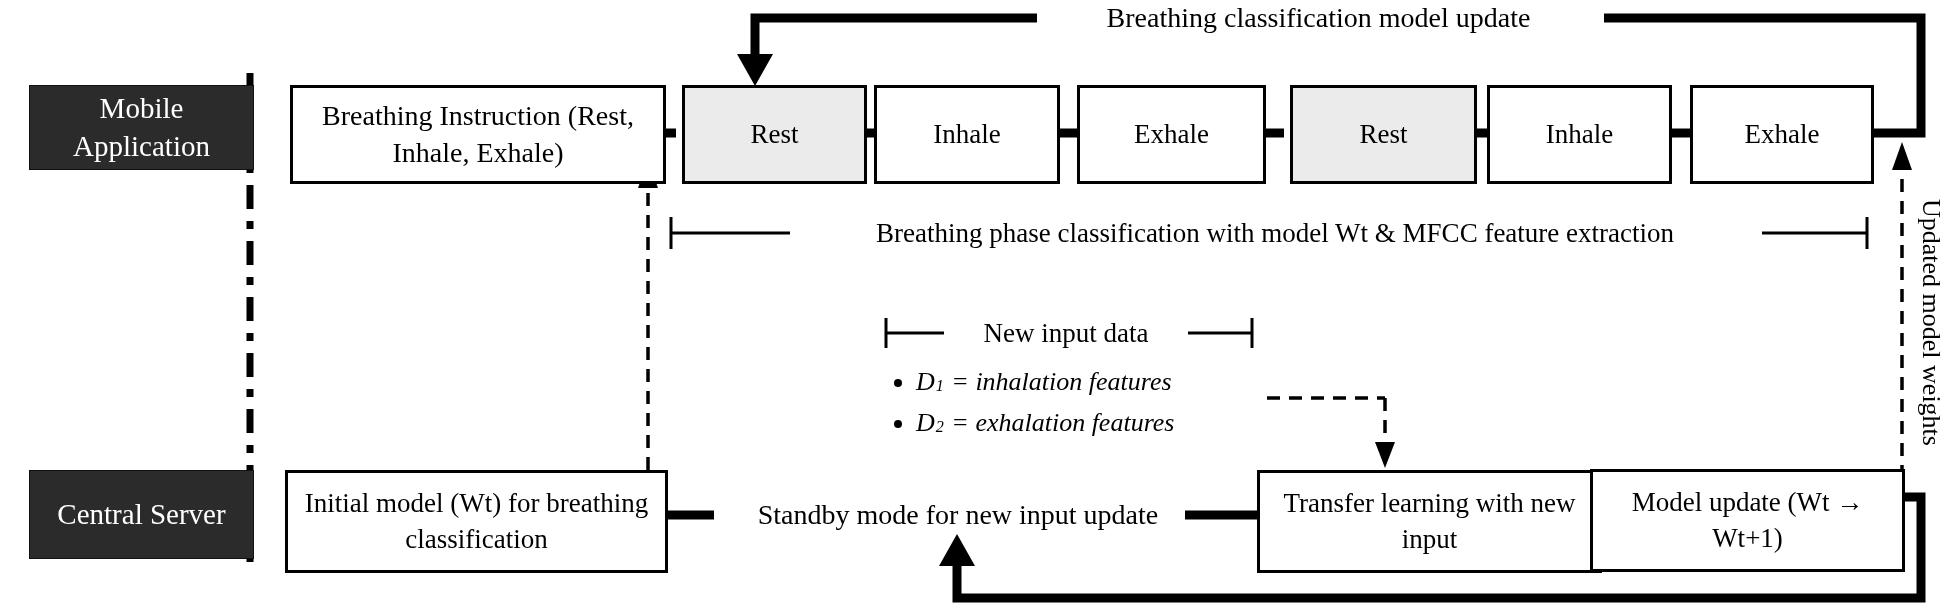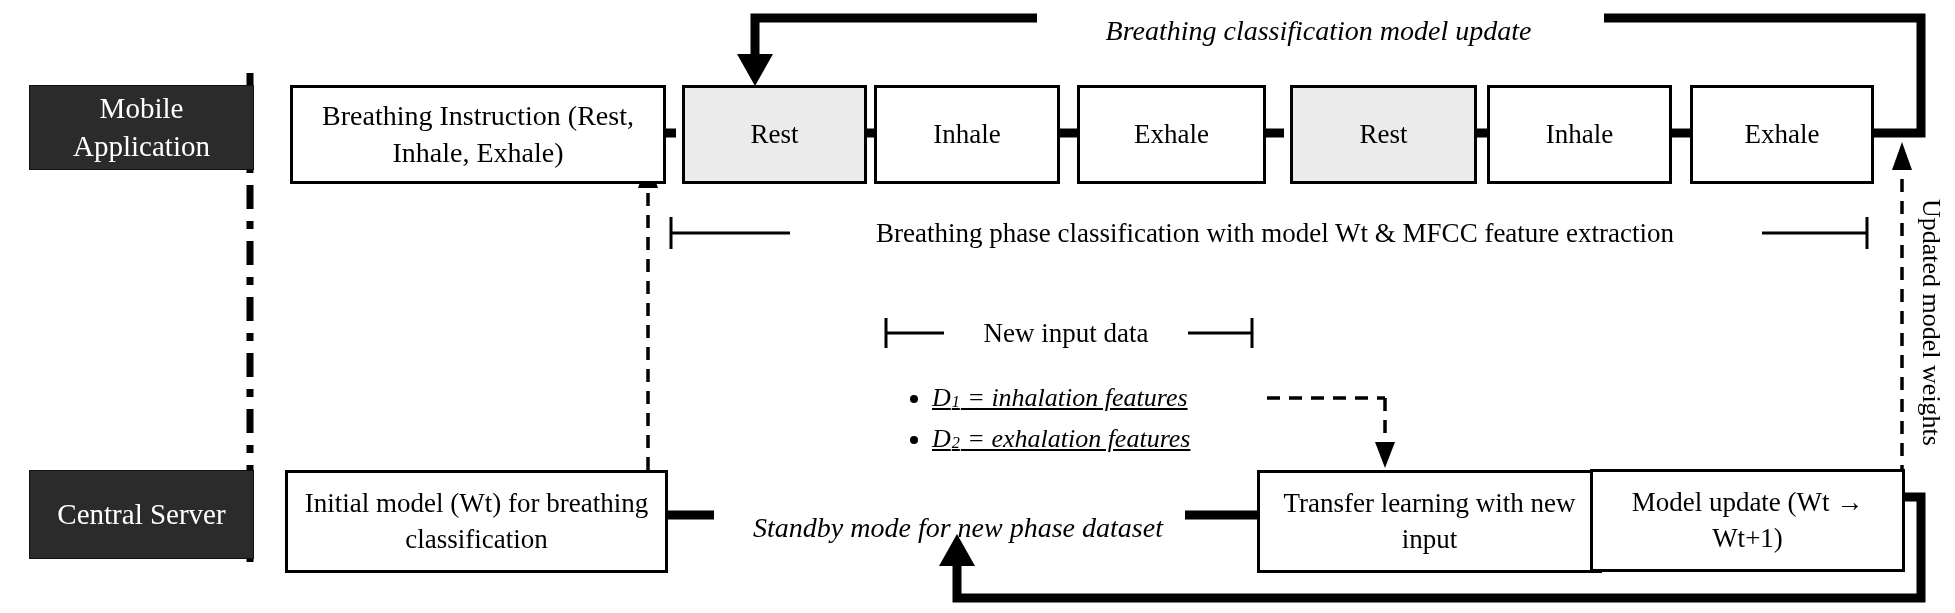--- a/index.html
+++ b/index.html
@@ -14,27 +14,27 @@
     font-size:29px;line-height:1.3;border:1px solid #111;margin-left:24px;
   }
   .box{
     position:absolute;background:#fff;border:3px solid #000;
     display:flex;align-items:center;justify-content:center;text-align:center;
     font-size:27px;line-height:1.32;
   }
   .box.shaded{background:#ebebeb;margin-left:10px;}
   .box.pad{padding:0 16px;}
   .label{position:absolute;display:flex;align-items:center;justify-content:center;text-align:center;white-space:nowrap;}
-  .italic{font-style:italic;margin-top:13px;}
+  .italic{}
   .title-label{font-size:28px;}
   .bracket-label{font-size:27px;}
   .newinput-label{font-size:27px;}
   .standby-label{font-size:28px;}
-  .bullets{position:absolute;left:886px;top:366px;margin:16px;padding:0 0 0 30px;
-    list-style:disc outside;font-size:26px;font-style:italic;text-decoration:underline;}
+  .bullets{position:absolute;left:886px;top:366px;margin:0;padding:0 0 0 30px;
+    list-style:disc outside;font-size:26px;font-style:italic;}
   .bullets li{margin:0 0 8px 0;line-height:1.25;}
   .dsub{font-size:0.62em;position:relative;top:0.09em;padding:0 1px;}
   .vertical-label{
     position:absolute;left:1910px;top:172px;height:300px;width:42px;
     writing-mode:vertical-rl;display:flex;align-items:center;justify-content:center;
     font-size:26px;white-space:nowrap;
   }
 </style>
 </head>
 <body>
@@ -94,21 +94,21 @@
   <div class="label bracket-label" style="left:800px;top:215px;width:950px;height:36px;">Breathing phase classification with model Wt &amp; MFCC feature extraction</div>
   <div class="label newinput-label" style="left:950px;top:315px;width:232px;height:36px;">New input data</div>
 
   <ul class="bullets">
     <li><span>D</span><span class="dsub">1</span><span> = inhalation features</span></li>
     <li><span>D</span><span class="dsub">2</span><span> = exhalation features</span></li>
   </ul>
 
   <div class="box pad" style="left:285px;top:470px;width:345px;height:97px;">Initial model (Wt) for breathing classification</div>
 
-  <div class="label italic standby-label" style="left:725px;top:495px;width:466px;height:40px;">Standby mode for new phase dataset</div>
+  <div class="label italic standby-label" style="left:725px;top:495px;width:466px;height:40px;">Standby mode for new input update</div>
 
   <div class="box pad" style="left:1257px;top:470px;width:307px;height:97px;">Transfer learning with new input</div>
 
   <div class="box pad" style="left:1590px;top:469px;width:277px;height:97px;">Model update (Wt → Wt+1)</div>
 
   <div class="vertical-label">Updated model weights</div>
 
 </div>
 
 </body></html>

